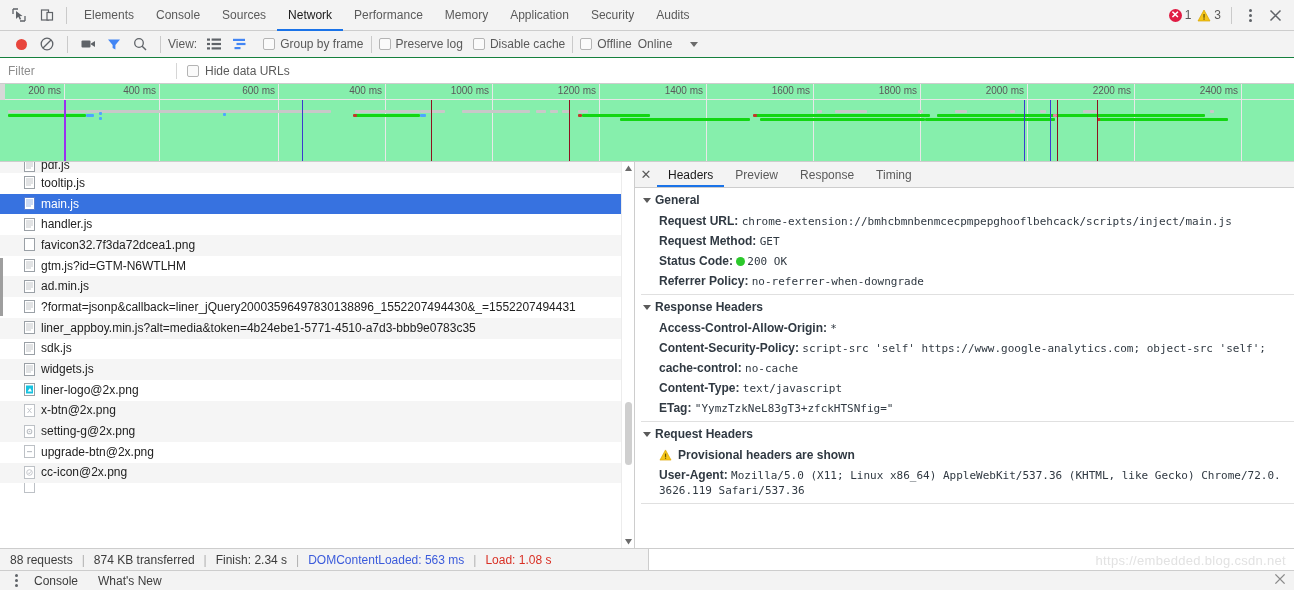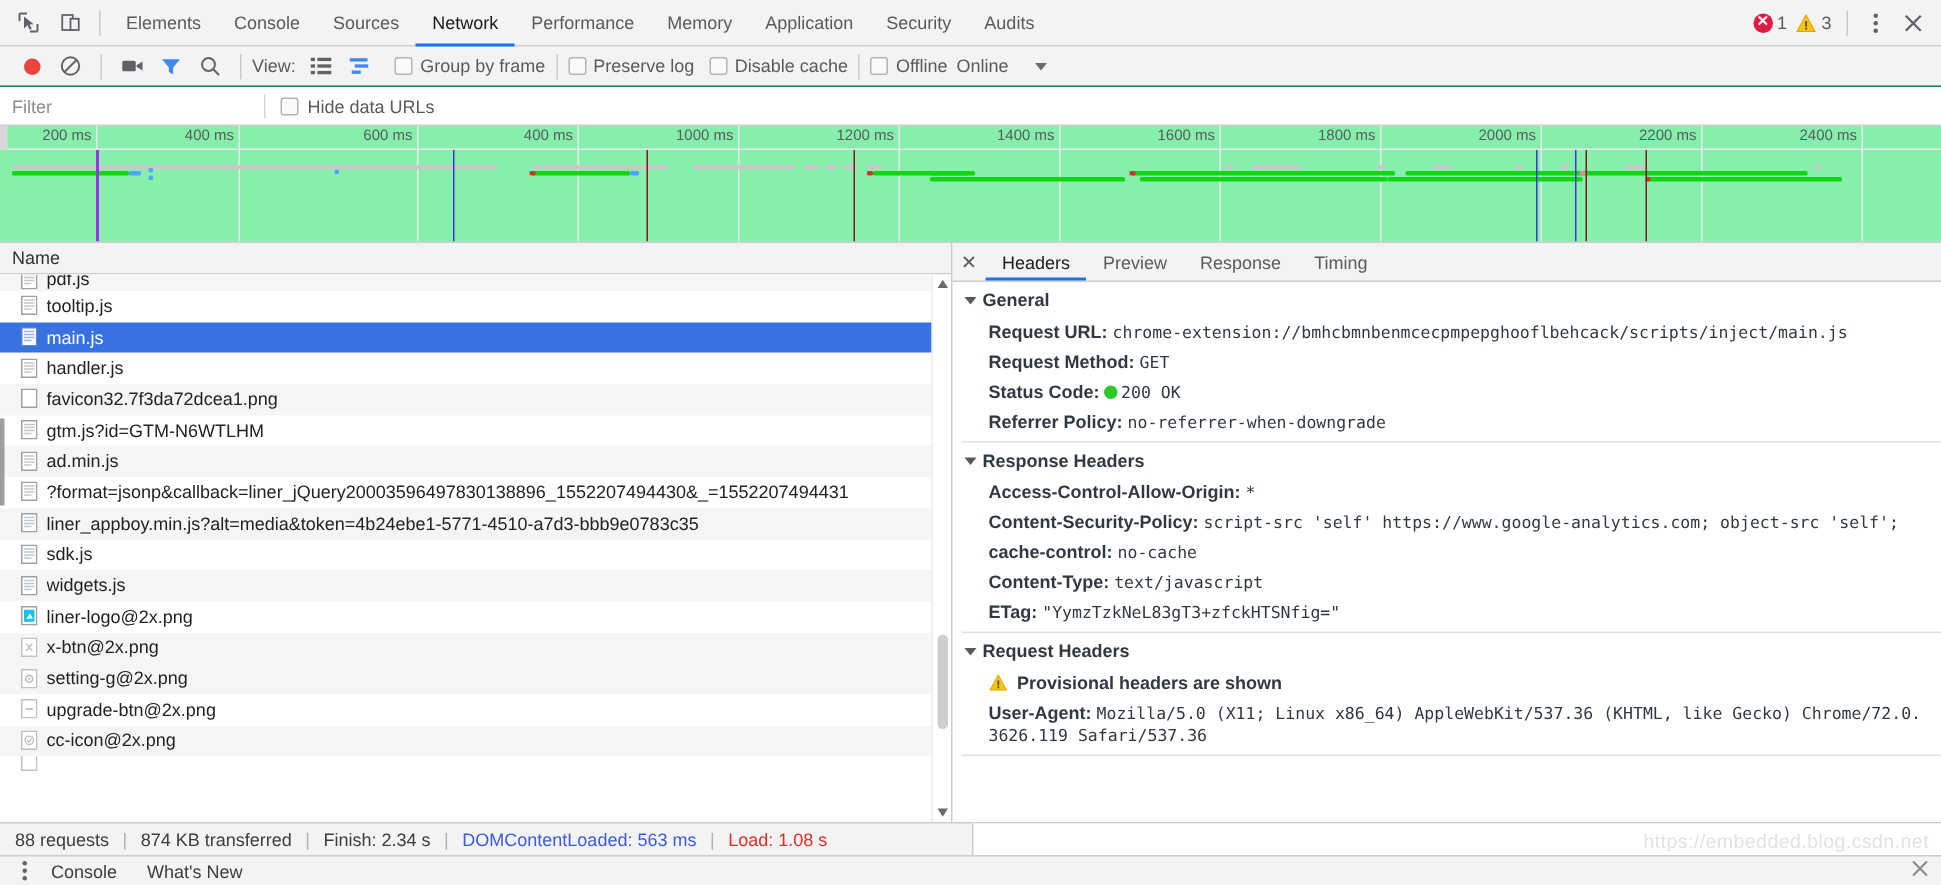--- a/index.html
+++ b/index.html
@@ -149,21 +149,21 @@
   }
   .lp-header {
     height: 21px; min-height: 21px;
     background: #f3f3f3; border-bottom: 1px solid #cdcdcd;
     display: flex; align-items: center;
     padding-left: 8px; font-size: 12px; color: #333;
   }
   .rows { flex: 1; overflow: hidden; position: relative; background: #fff; }
   .row {
     height: 20.7px; display: flex; align-items: center;
-    padding-left: 14px; font-size: 12px; color: #222;
+    padding-left: 24px; font-size: 12px; color: #222;
     white-space: nowrap; cursor: pointer;
     border-bottom: 1px solid transparent;
   }
   .row.odd { background: #f5f5f5; }
   .row.selected { background: #3772e0; color: #fff; }
   .row .fname { overflow: hidden; text-overflow: ellipsis; }
   .ficon {
     width: 11px; height: 13px; min-width: 11px;
     margin-right: 6px; display: block;
   }
@@ -518,23 +518,20 @@
     <div class="ov-vline" style="left:569px; background:#8e1220;"></div>
     <div class="ov-vline" style="left:1024px;background:#3a3ad0;"></div>
     <div class="ov-vline" style="left:1050px;background:#3a3ad0;"></div>
     <div class="ov-vline" style="left:1057px;background:#8e1220;"></div>
     <div class="ov-vline" style="left:1097px;background:#8e1220;"></div>
   </div>
 
   <div class="main">
 
     <div class="left-pane">
-      <div class="lp-header">
-        <span>Name</span>
-      </div>
       <div class="rows">
 
         <div class="row odd clipped">
           <svg class="ficon" viewBox="0 0 11 13">
               <rect x="0.5" y="0.5" width="10" height="12" fill="#fff" stroke="#9aa0a6"></rect>
               <path d="M2 3h7M2 5h7M2 7h7M2 9h5" stroke="#c4c7ca" stroke-width="1"></path>
             </svg>
           <span class="fname">pdf.js</span>
         </div>
 

